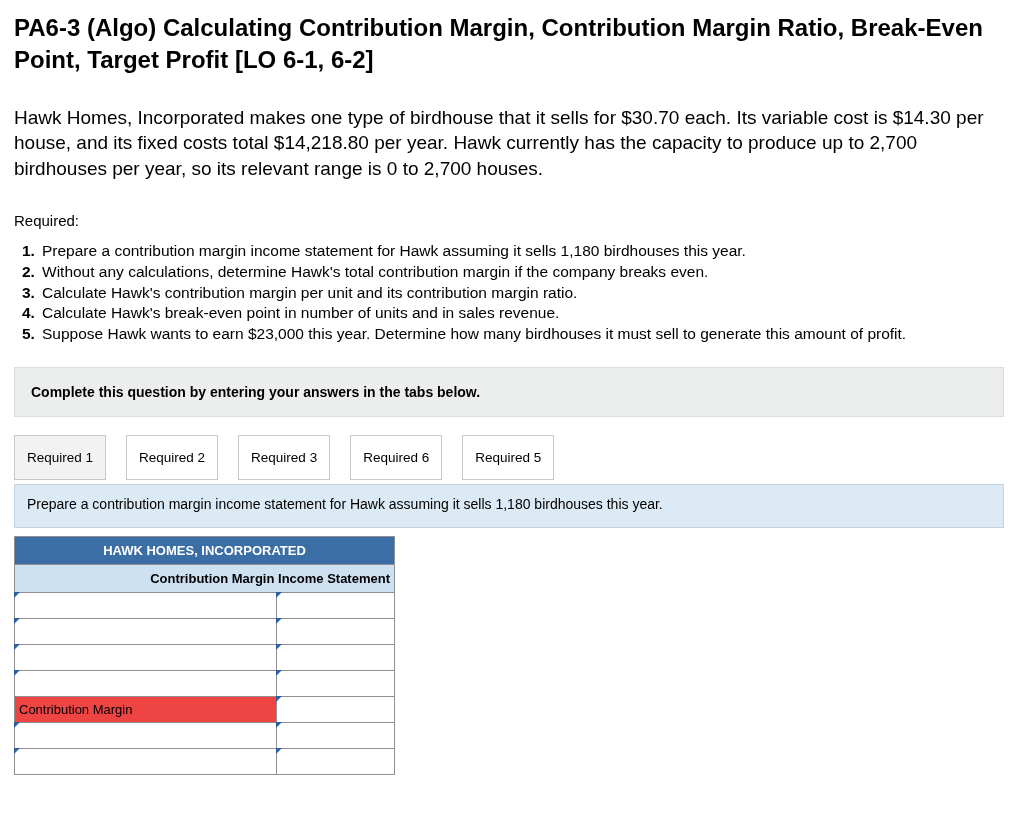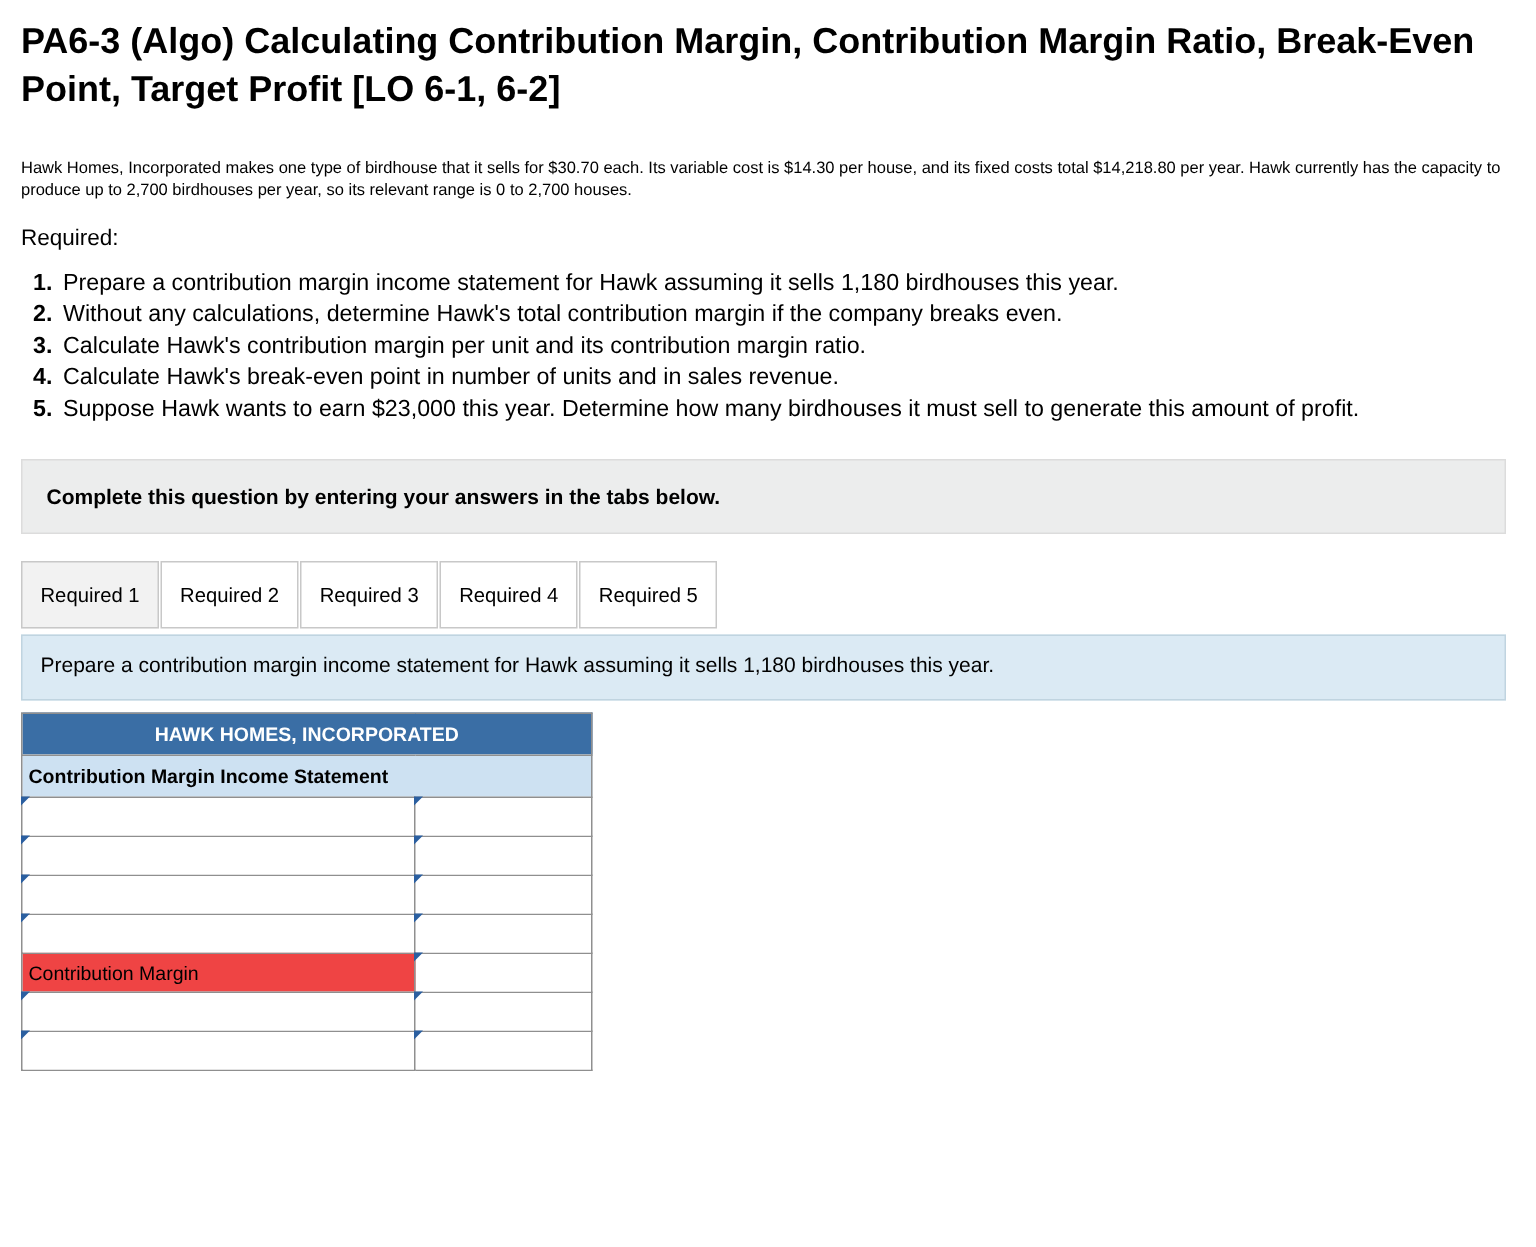--- a/index.html
+++ b/index.html
@@ -15,23 +15,23 @@
       width: 1024px;
       background: #fff;
     }
     .title {
       font-weight: bold;
       font-size: 24px;
       line-height: 1.35;
       margin-bottom: 28px;
     }
     .intro {
-      font-size: 11px;
+      font-size: 19px;
       line-height: 1.35;
-      margin-bottom: 16px;
+      margin-bottom: 30px;
     }
     .required-label {
       font-weight: normal;
       margin-bottom: 12px;
     }
     .req-list {
       padding-left: 8px;
       margin-bottom: 22px;
     }
     .req-item {
@@ -48,21 +48,21 @@
       background: #eceded;
       border: 1px solid #dcdcdc;
       padding: 16px 16px;
       font-weight: bold;
       font-size: 14px;
       margin-bottom: 18px;
       width: 990px;
     }
     .tabs {
       display: flex;
-      gap: 1px;
+      gap: 20px;
       margin-bottom: 0;
       text-align: center;
     }
     .tab {
       border: 1px solid #c8c8c8;
       background: #fff;
       padding: 14px 12px;
       font-size: 13.5px;
       cursor: pointer;
       position: relative;
@@ -101,21 +101,21 @@
       background: #3a6ea5;
       color: #fff;
       font-weight: bold;
       text-align: center;
       padding: 6px 4px;
     }
     .hdr2 {
       background: #cde1f2;
       color: #000;
       font-weight: bold;
-      text-align: left;
+      text-align: right;
       padding: 6px 4px;
     }
     .col-label {
       width: 262px;
       padding-left: 4px;
       background: #ef4444;
     }
     .col-value {
       width: 118px;
       background: #fff;
@@ -176,21 +176,21 @@
     <span>Suppose Hawk wants to earn $23,000 this year. Determine how many birdhouses it must sell to generate this amount of profit.</span>
   </div>
 </div>
 
 <div class="instruction-bar">Complete this question by entering your answers in the tabs below.</div>
 
 <div class="tabs">
   <div class="tab active">Required 1</div>
   <div class="tab">Required 2</div>
   <div class="tab">Required 3</div>
-  <div class="tab">Required 4</div>
+  <div class="tab">Required 6</div>
   <div class="tab">Required 5</div>
 </div>
 
 <div class="tab-content">
   <div class="line1">Prepare a contribution margin income statement for Hawk assuming it sells 1,180 birdhouses this year.</div>
 </div>
 
 <table class="stmt-table">
   <tbody>
       <tr>

